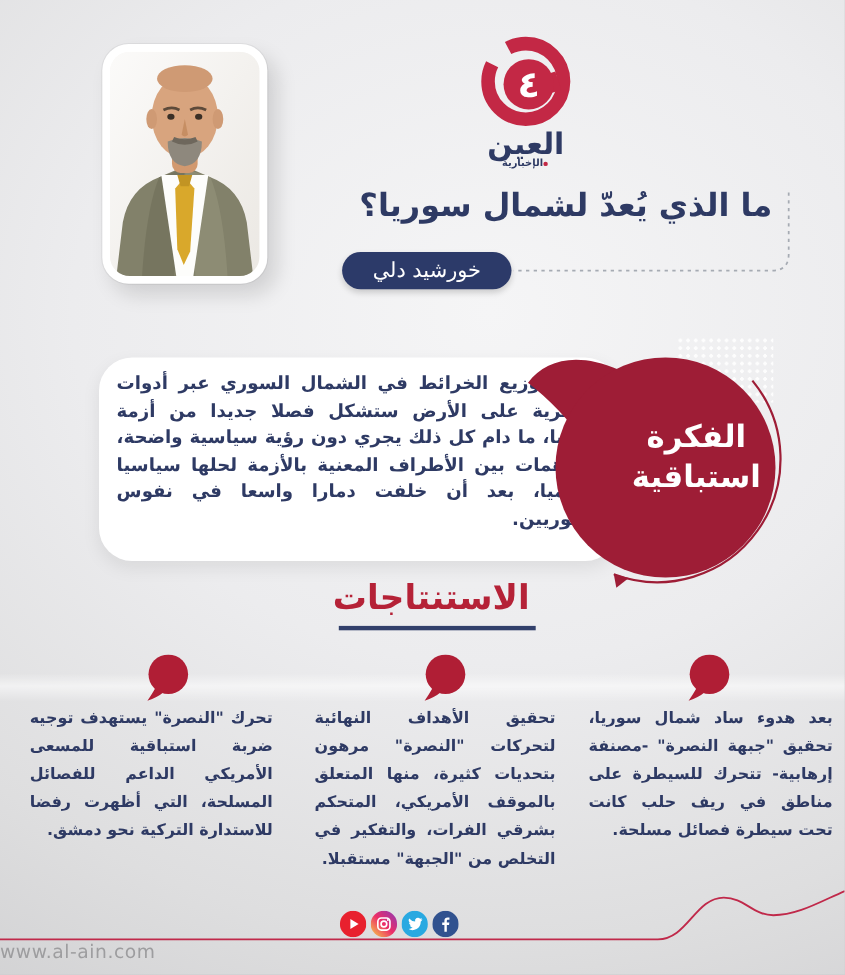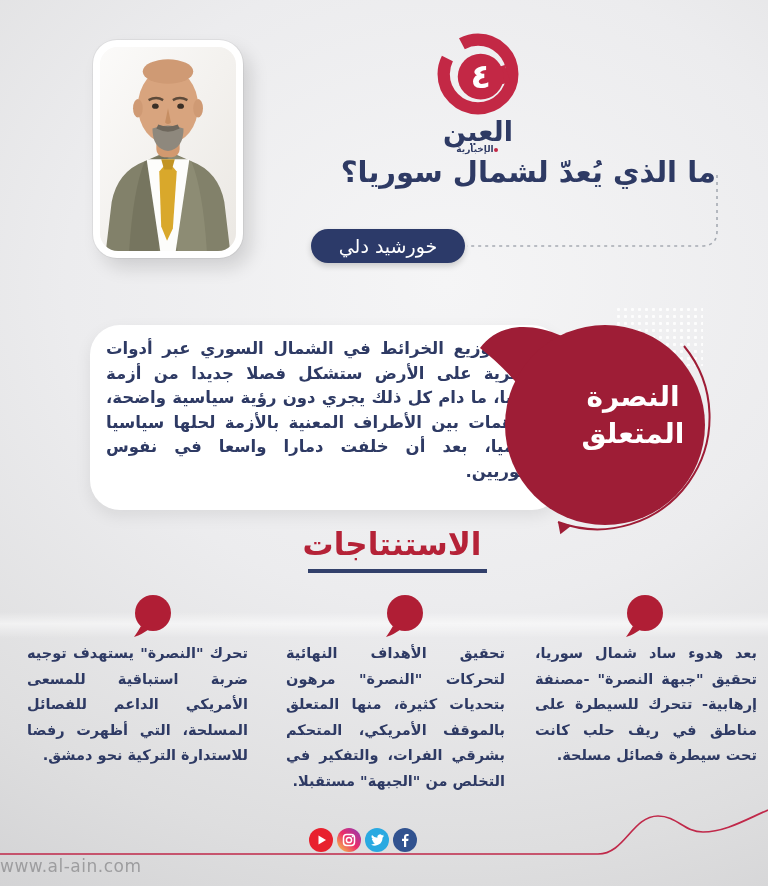--- a/index.html
+++ b/index.html
@@ -17,21 +17,21 @@
     background:#fff;border-radius:24px;padding:7px;box-sizing:border-box;
     box-shadow:0 0 0 1px rgba(0,0,0,0.05), 8px 10px 18px rgba(0,0,0,0.13);
   }
   .photo-frame svg{width:100%;height:100%;border-radius:18px;display:block;}
   .logo{position:absolute;left:428px;top:30px;width:100px;text-align:center;}
   .logo svg{width:88px;height:88px;display:block;margin:0 auto;}
   .logo-name{color:#2e3a64;font-weight:bold;font-size:27px;line-height:24px;margin-top:2px;}
   .logo-tagline{color:#2e3a64;font-size:9px;font-weight:bold;letter-spacing:.5px;}
   .logo-tagline .dot{display:inline-block;width:4px;height:4px;border-radius:50%;background:#c32845;vertical-align:middle;margin-right:2px;}
   .page-title{
-    position:absolute;right:52px;top:155px;margin:0;
+    position:absolute;right:52px;top:155px;margin:14px;
     direction:rtl;color:#2e3a64;font-size:29px;font-weight:bold;white-space:nowrap;
   }
   .dash-connector{position:absolute;left:0;top:0;pointer-events:none;}
   .author-badge{
     position:absolute;left:311px;top:229px;width:154px;height:34px;
     background:#2c3a69;border-radius:17px;color:#fff;font-weight:normal;
     font-size:19px;line-height:34px;text-align:center;direction:rtl;
     box-shadow:0 3px 6px rgba(0,0,0,0.18);
   }
   
@@ -160,22 +160,22 @@
   <svg class="idea-bubble" width="300" height="240">
 
     <path d="M 244 36 A 112 112 0 0 1 118 212" fill="none" stroke="#9e1d36" stroke-width="2"></path>
     <path d="M 118 212 l 14 -1 l -8 12 z" fill="#9e1d36" transform="rotate(18 118 212)"></path>
 
     <path d="M 122 26 C 86 10 56 16 40 38 C 58 52 80 74 94 96 Z" fill="#9e1d36"></path>
 
     <circle cx="165" cy="115" r="100" fill="#9e1d36"></circle>
   </svg>
   <div class="idea-label">
-    <div>النصرة</div>
-    <div>المتعلق</div>
+    <div>الفكرة</div>
+    <div>استباقية</div>
   </div>
 
   <div class="concl-heading">الاستنتاجات</div>
   <div class="concl-underline"></div>
   <div class="shine-band"></div>
 
   <svg class="mini-bubble" style="left:624px;top:595px;" viewBox="0 0 40 44">
     <circle cx="21" cy="18" r="18" fill="#b01e35"></circle>
     <path d="M 9 31 Q 5 38 2 42 Q 11 39 17 34 Z" fill="#b01e35"></path>
   </svg>

